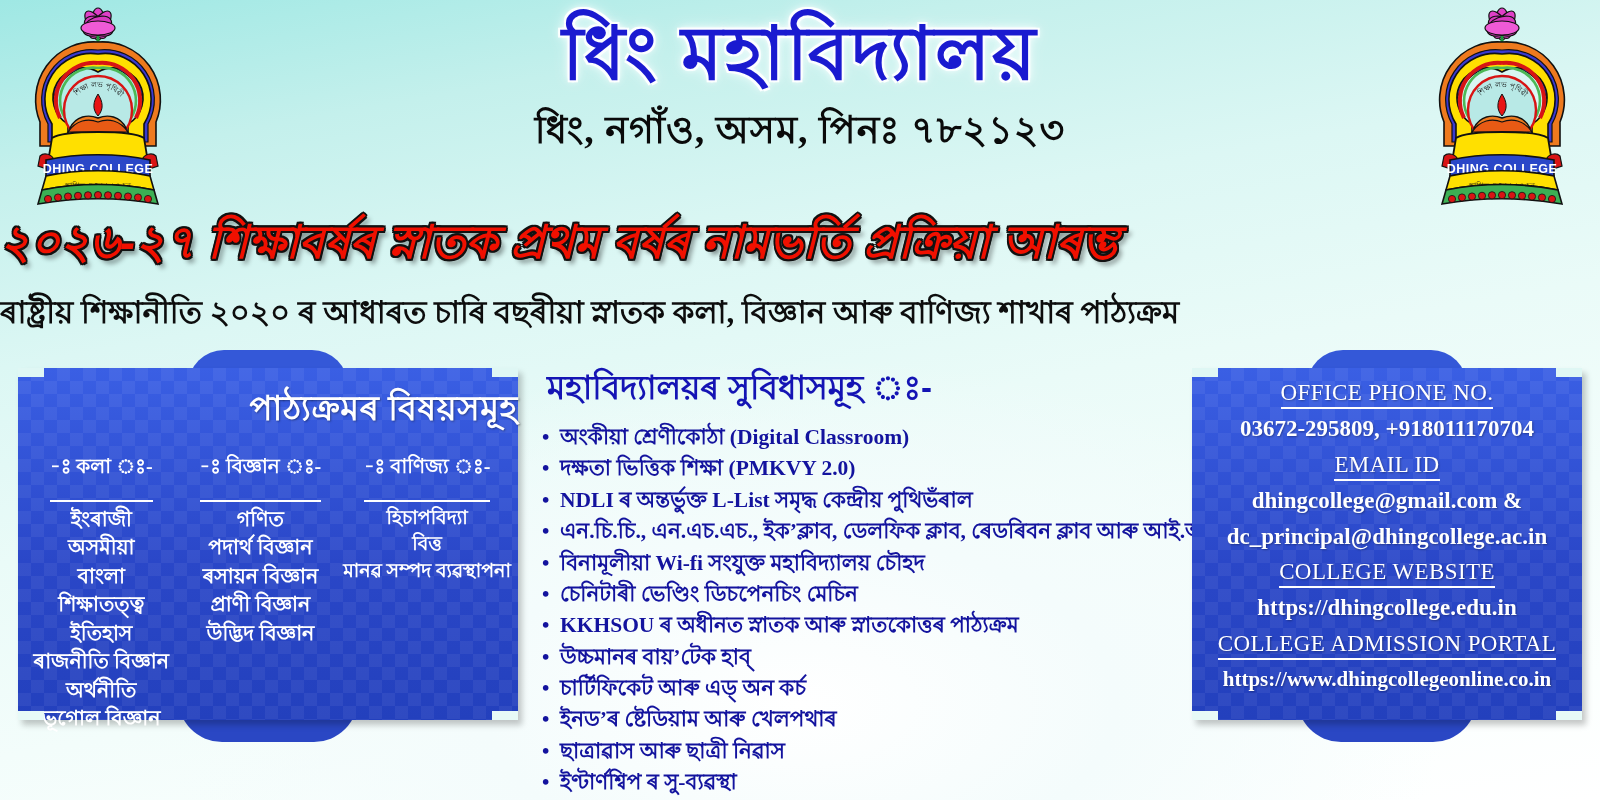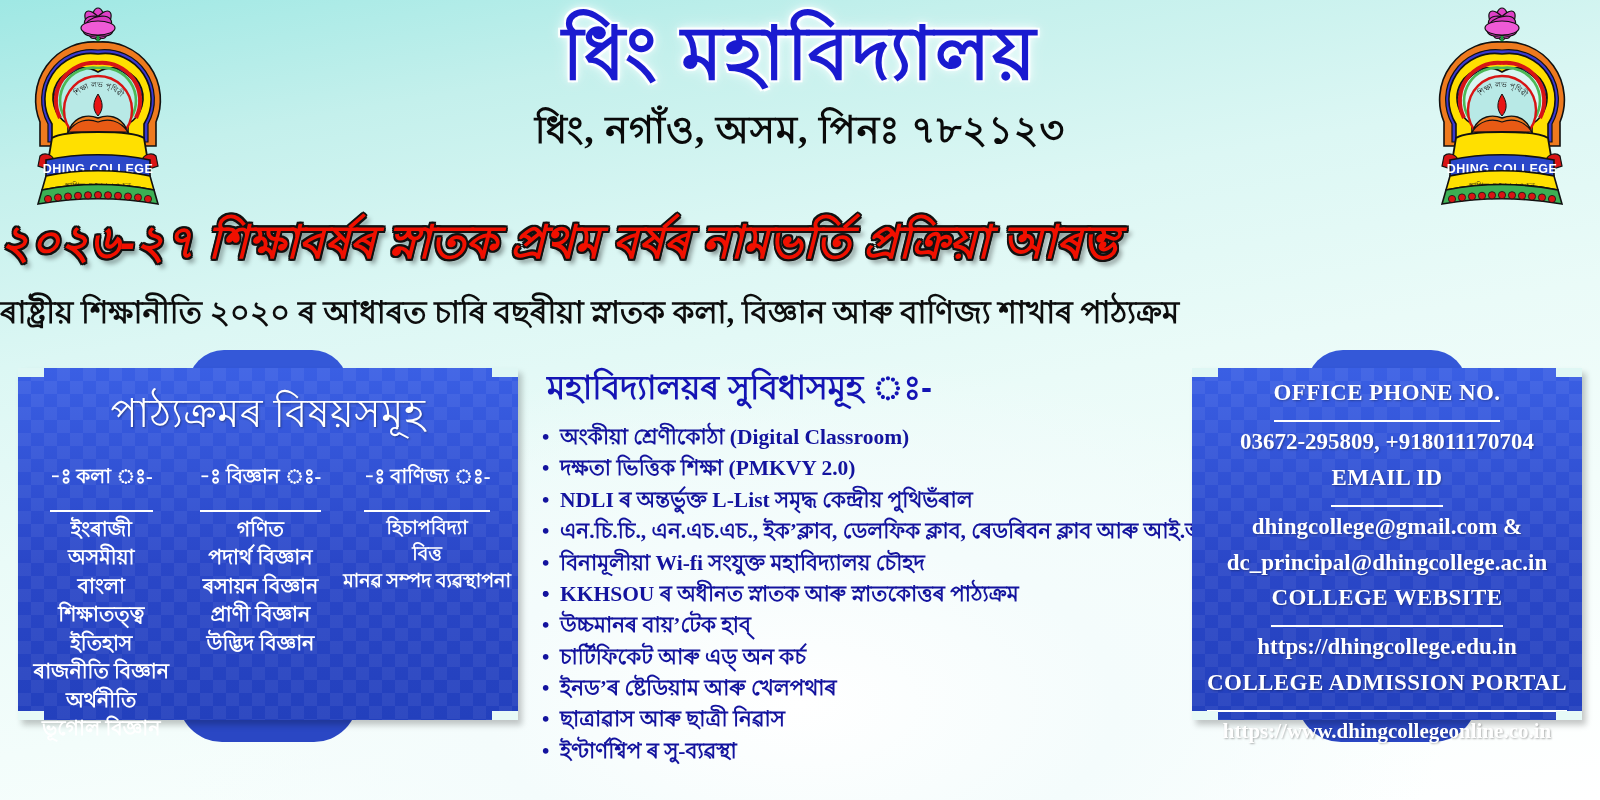--- a/index.html
+++ b/index.html
@@ -83,21 +83,21 @@
   .plaque .body::before { left:0; }
   .plaque .body::after  { right:0; }
   .notch-bl, .notch-br {
     position:absolute; bottom:0; width:26px; height:9px; background:#e7faf7; z-index:3;
   }
   .notch-bl { left:0; } .notch-br { right:0; }
 
   
   #subjects-panel { left:18px; top:368px; width:500px; height:352px; }
   .subjects-title {
-    text-align:center; color:#ffffff; font-weight:normal; font-size:40px;
+    text-align:right; color:#ffffff; font-weight:bold; font-size:34px;
     padding-top:14px; letter-spacing:0.5px;
     text-shadow:1px 1px 2px rgba(0,0,0,0.35);
   }
   .subject-cols { display:flex; padding:12px 6px 0 6px; }
   .subject-col { flex:1; text-align:center; }
   .subject-col.arts { flex:1.02; }
   .subject-col.science { flex:1.08; }
   .subject-col.commerce { flex:1.12; }
   .col-head {
     color:#ffffff; font-weight:bold; font-size:20px; display:inline-block;
@@ -124,22 +124,22 @@
     white-space:nowrap; position:relative; padding-left:20px;
   }
   .fac-item .dot {
     position:absolute; left:2px; top:0; font-size:21px; color:#13139e;
   }
 
   
   #contact-panel { right:18px; top:368px; width:390px; height:352px; }
   .contact-inner { padding:10px 10px 0 10px; text-align:center; }
   .contact-head {
-    color:#ffffff; font-weight:bold; font-size:23px; letter-spacing:0.4px;
-    display:inline-block; border-bottom:2px solid #fff; padding-bottom:14px;
+    color:#ffffff; font-weight:normal; font-size:23px; letter-spacing:0.4px;
+    display:inline-block; border-bottom:2px solid #fff; padding-bottom:1px;
     margin:2px 0 5px 0;
     text-shadow:1px 1px 2px rgba(0,0,0,0.3);
   }
   .contact-val {
     color:#ffffff; font-weight:bold; font-size:23px; line-height:1.34;
     margin-bottom:5px; white-space:nowrap;
     text-shadow:1px 1px 2px rgba(0,0,0,0.3);
   }
   .contact-val.small { font-size:21px; }
   .contact-head.wide { font-size:23px; }
@@ -315,21 +315,21 @@
 </div>
 
 <div id="facilities">
   <div class="fac-title">মহাবিদ্যালয়ৰ সুবিধাসমূহ ঃ-</div>
   <ul class="fac-list">
     <li class="fac-item"><span class="dot">•</span><span>অংকীয়া শ্ৰেণীকোঠা (Digital Classroom)</span></li>
     <li class="fac-item"><span class="dot">•</span><span>দক্ষতা ভিত্তিক শিক্ষা (PMKVY 2.0)</span></li>
     <li class="fac-item"><span class="dot">•</span><span>NDLI ৰ অন্তৰ্ভুক্ত L-List সমৃদ্ধ কেন্দ্ৰীয় পুথিভঁৰাল</span></li>
     <li class="fac-item"><span class="dot">•</span><span>এন.চি.চি., এন.এচ.এচ., ইক’ক্লাব, ডেলফিক ক্লাব, ৰেডৰিবন ক্লাব আৰু আই.আই.চি.</span></li>
     <li class="fac-item"><span class="dot">•</span><span>বিনামূলীয়া Wi-fi সংযুক্ত মহাবিদ্যালয় চৌহদ</span></li>
-    <li class="fac-item"><span class="dot">•</span></li>
+    <li class="fac-item"><span class="dot">•</span><span>চেনিটাৰী ভেণ্ডিং ডিচপেনচিং মেচিন</span></li>
     <li class="fac-item"><span class="dot">•</span><span>KKHSOU ৰ অধীনত স্নাতক আৰু স্নাতকোত্তৰ পাঠ্যক্ৰম</span></li>
     <li class="fac-item"><span class="dot">•</span><span>উচ্চমানৰ বায়’টেক হাব্</span></li>
     <li class="fac-item"><span class="dot">•</span><span>চাৰ্টিফিকেট আৰু এড্ অন কৰ্চ</span></li>
     <li class="fac-item"><span class="dot">•</span><span>ইনড’ৰ ষ্টেডিয়াম আৰু খেলপথাৰ</span></li>
     <li class="fac-item"><span class="dot">•</span><span>ছাত্ৰাৱাস আৰু ছাত্ৰী নিৱাস</span></li>
     <li class="fac-item"><span class="dot">•</span><span>ইণ্টাৰ্ণশ্বিপ ৰ সু-ব্যৱস্থা</span></li>
   </ul>
 </div>
 
 <div class="plaque" id="contact-panel">

